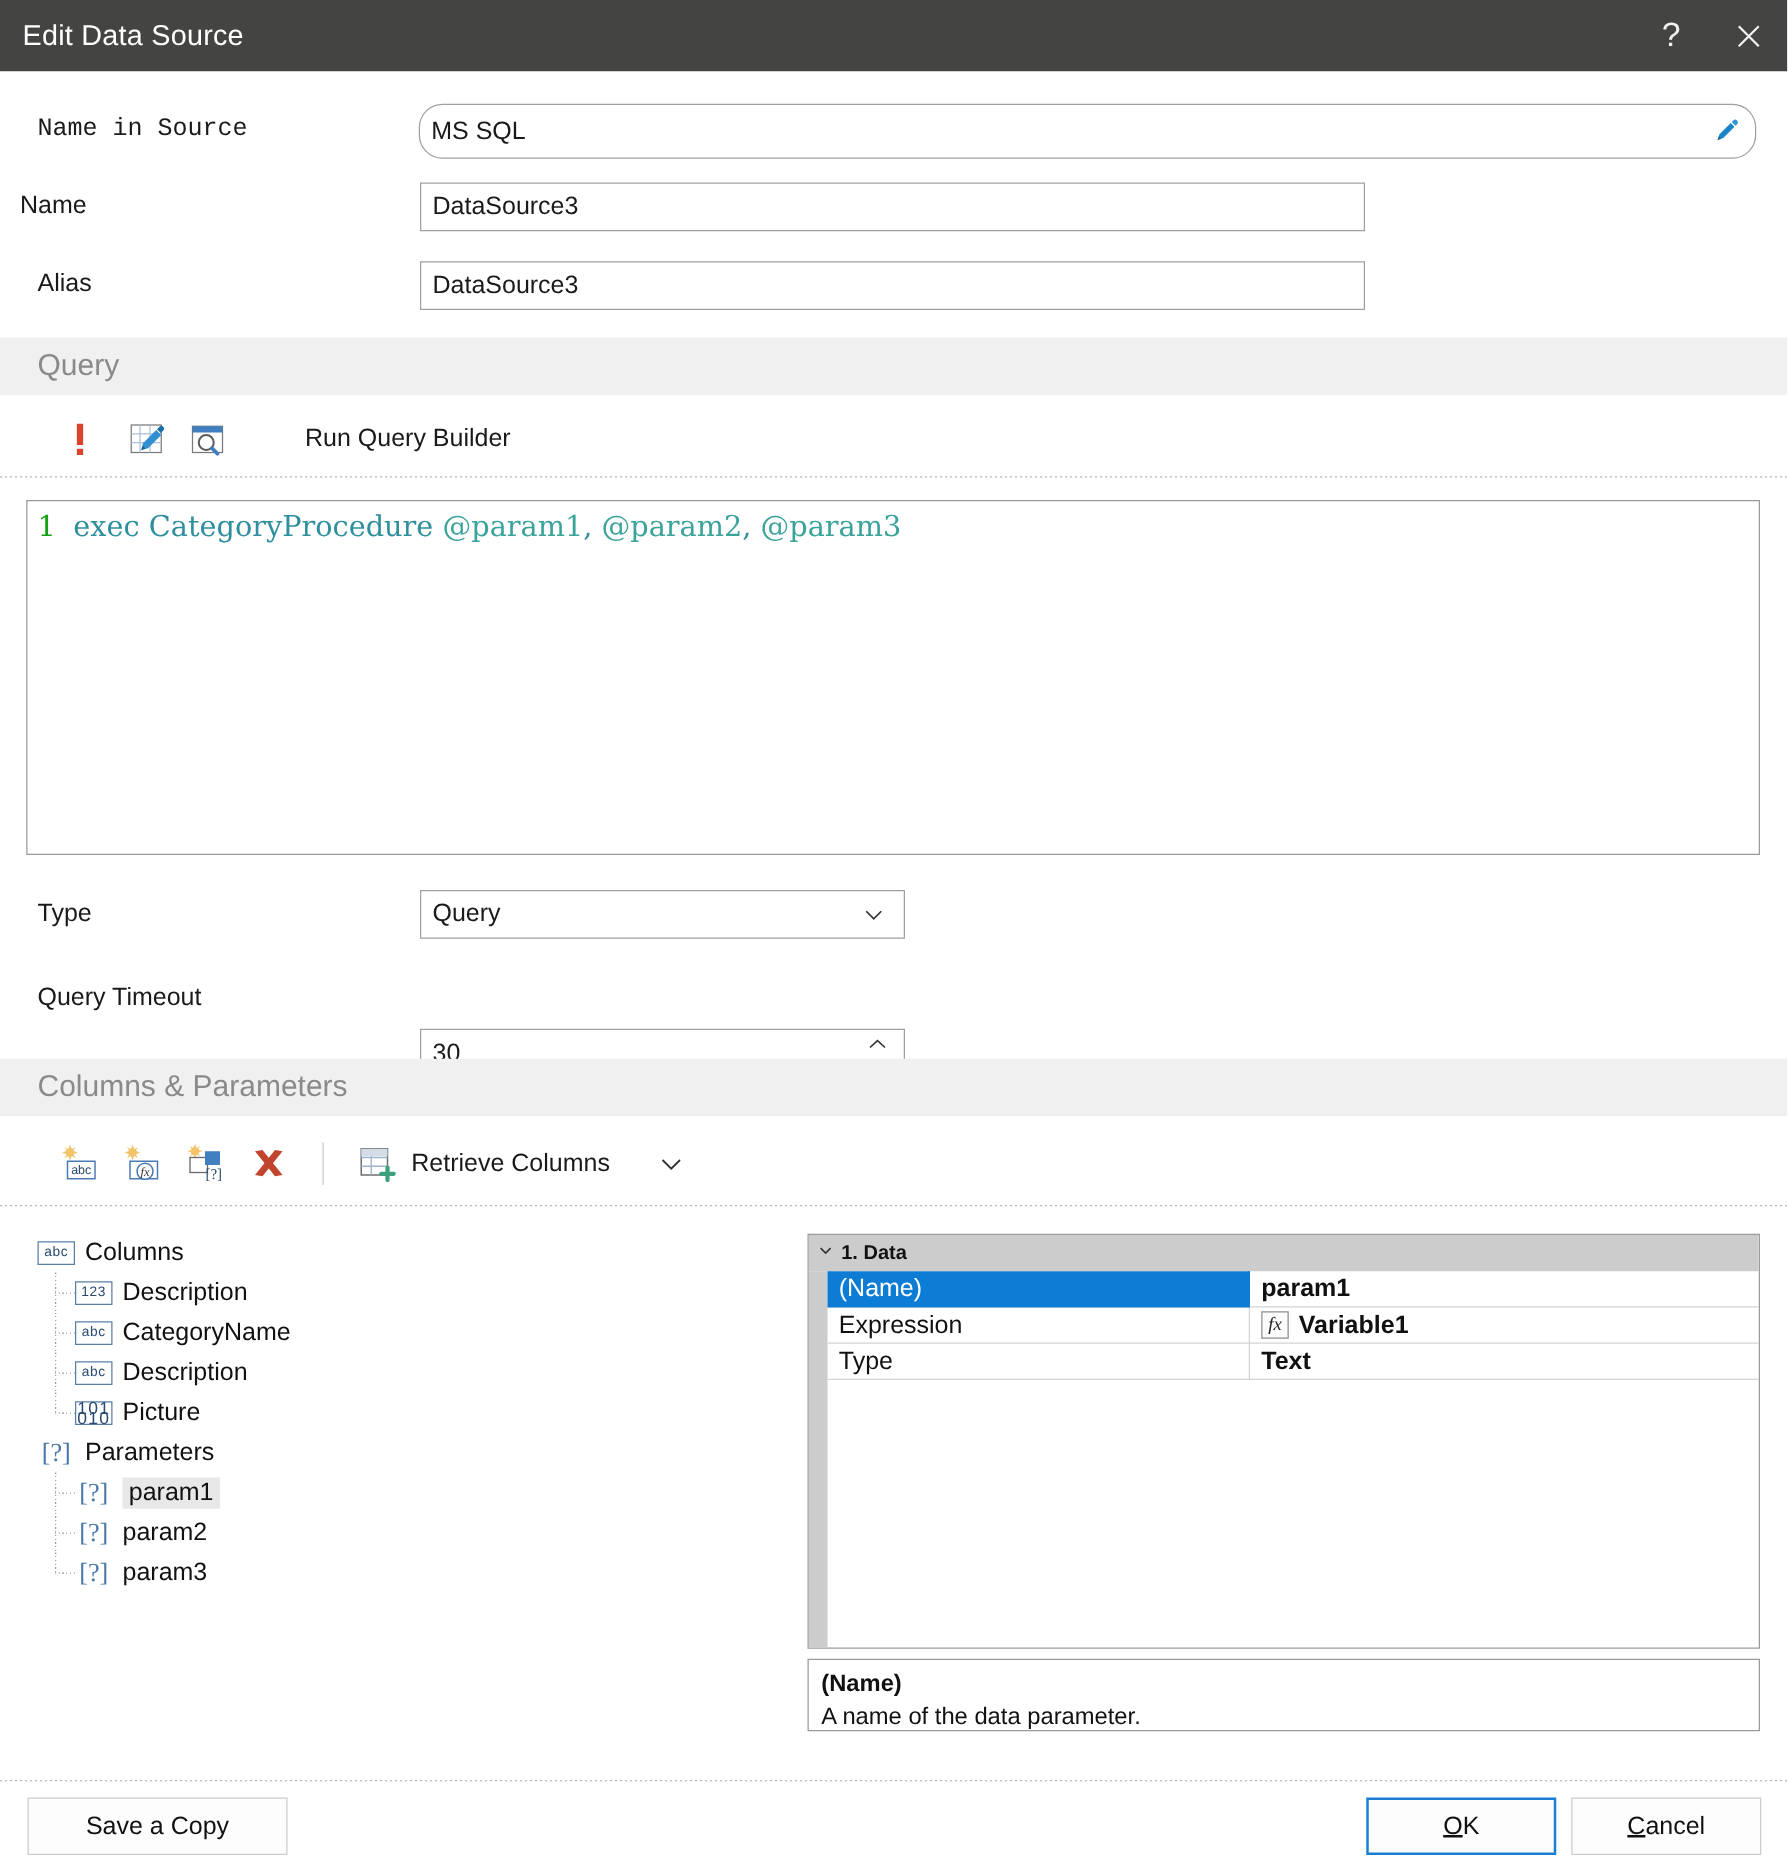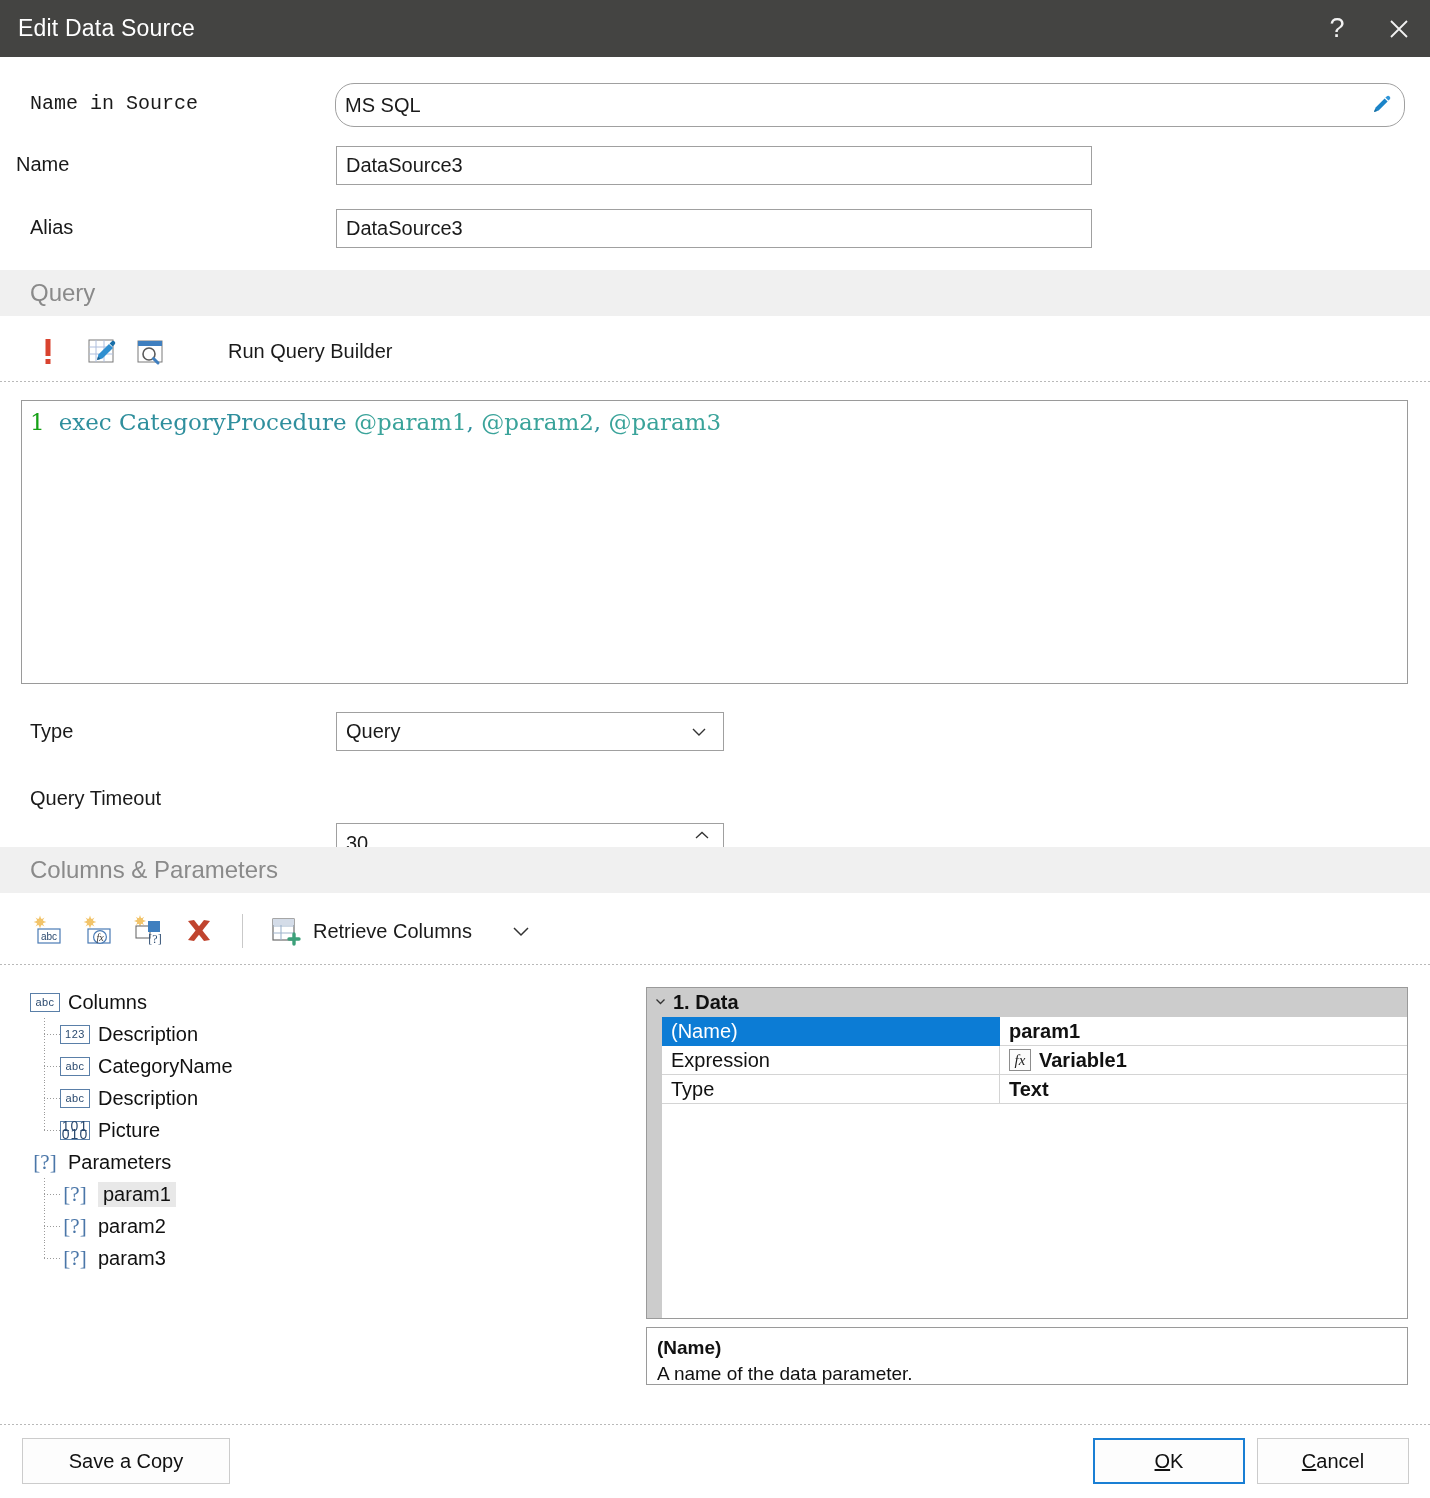--- a/index.html
+++ b/index.html
@@ -74,21 +74,21 @@
     margin-left: 30px; white-space: nowrap;
   }
 
   
   .dotted {
     position: absolute; left: 0; width: 1430px; height: 1px;
     background-image: repeating-linear-gradient(to right,#b9b9b9 0 2px, transparent 2px 4px);
   }
 
   
-  .q-toolbar { position: absolute; left: 0; width: 1430px; height: 56px; display: flex; align-items: center; }
+  .q-toolbar { position: absolute; left: 0; width: 1430px; height: 56px; display: flex; align-items: center; padding-left: 16px; }
   .tb-item { display: flex; align-items: center; justify-content: center; cursor: default; }
   .tb-label { font-size: 20px; color: #1a1a1a; white-space: nowrap; }
 
   
   .code-editor {
     position: absolute;
     border: 1px solid #9a9a9a;
     background: #ffffff;
     overflow: hidden;
   }
@@ -159,21 +159,21 @@
   
   .propgrid {
     position: absolute;
     border: 1px solid #9a9a9a;
     background: #ffffff;
     overflow: hidden;
   }
   .pg-cat {
     display: flex; align-items: center;
     height: 29px; background: #cccccc;
-    font-size: 20px; font-weight: bold; color: #111;
+    font-size: 16px; font-weight: bold; color: #111;
   }
   .pg-cat .exp { width: 26px; text-align: center; font-size: 15px; color:#333; }
   .pg-gutter {
     position: absolute; left: 0; top: 29px; bottom: 0; width: 15px; background: #cccccc;
   }
   .pg-rows { position: absolute; left: 15px; top: 29px; right: 0; }
   .pg-row {
     display: flex; height: 29px; align-items: center;
     border-bottom: 1px solid #d4d4d4;
     font-size: 20px;

